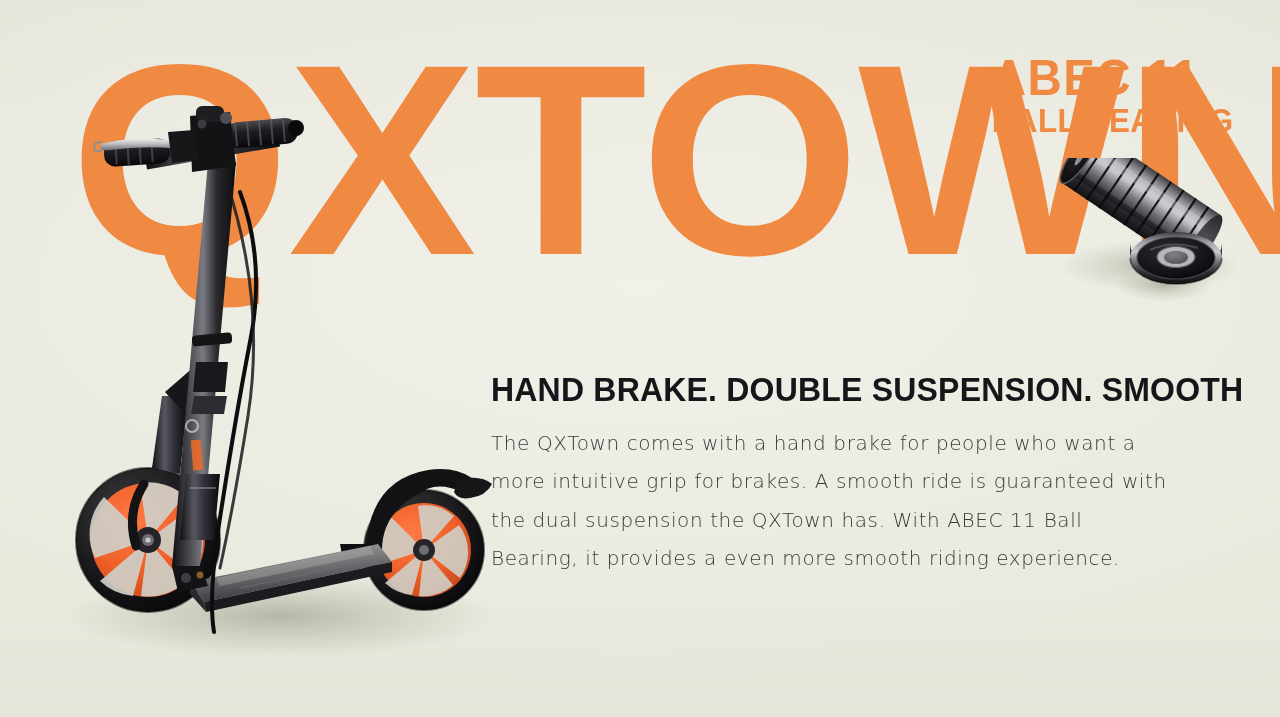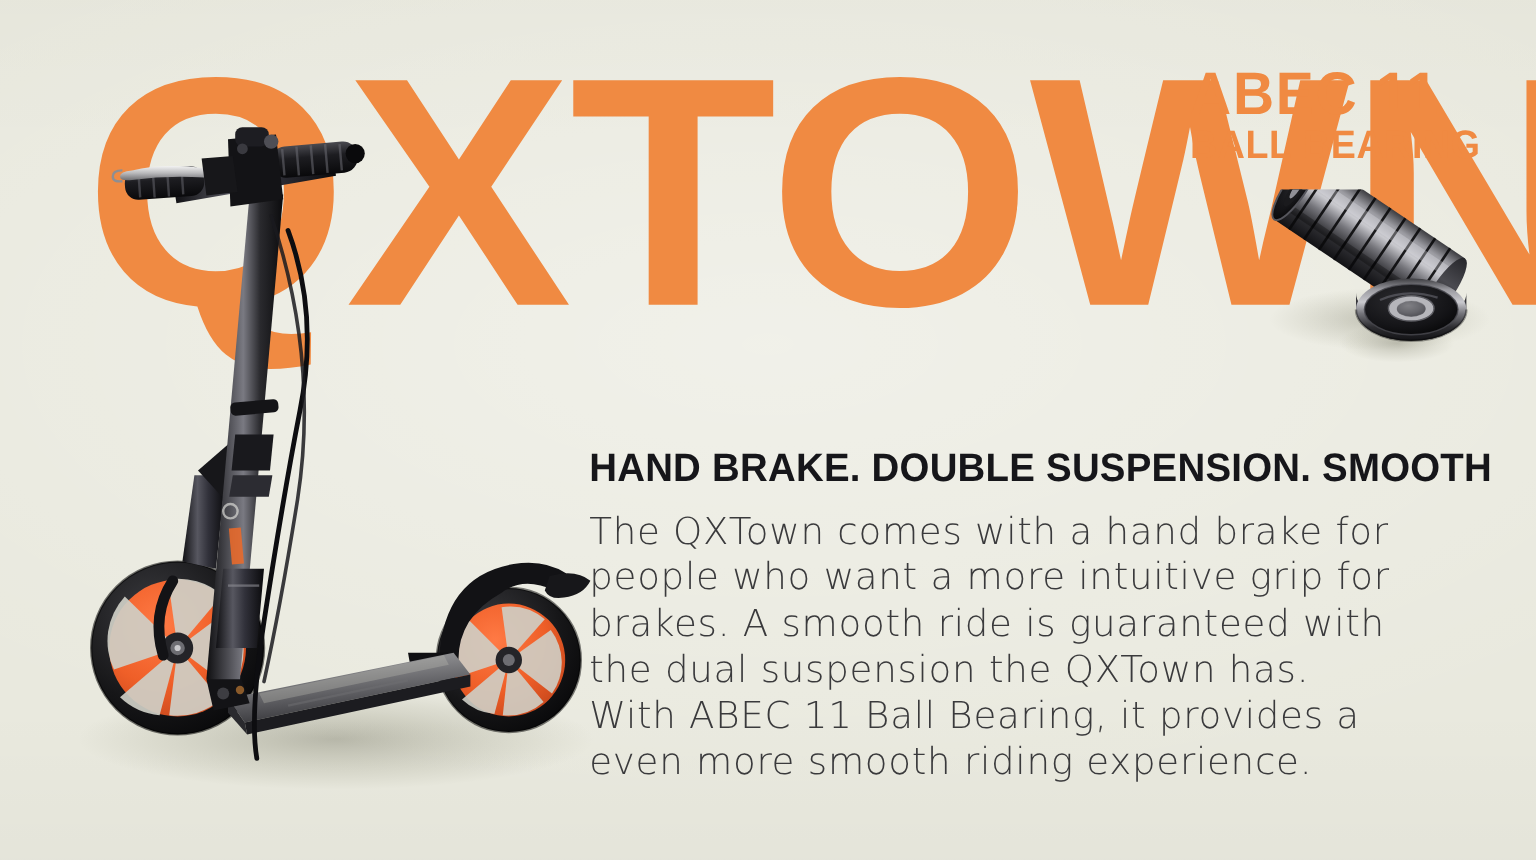--- a/index.html
+++ b/index.html
@@ -90,21 +90,21 @@
     letter-spacing: 0.2px;
     color: #16161a;
     transform: scaleX(0.97);
     transform-origin: left center;
     white-space: nowrap;
   }
   .body-copy {
     margin-top: 16px;
     font-family: "DejaVu Sans", sans-serif;
     font-weight: 300;
-    font-size: 31px;
+    font-size: 20px;
     line-height: 38.5px;
     letter-spacing: 0.6px;
     color: #3a3a3c;
     width: 680px;
   }
   .body-copy p { margin: 0; }
 
   
   .bearings {
     position: absolute;

